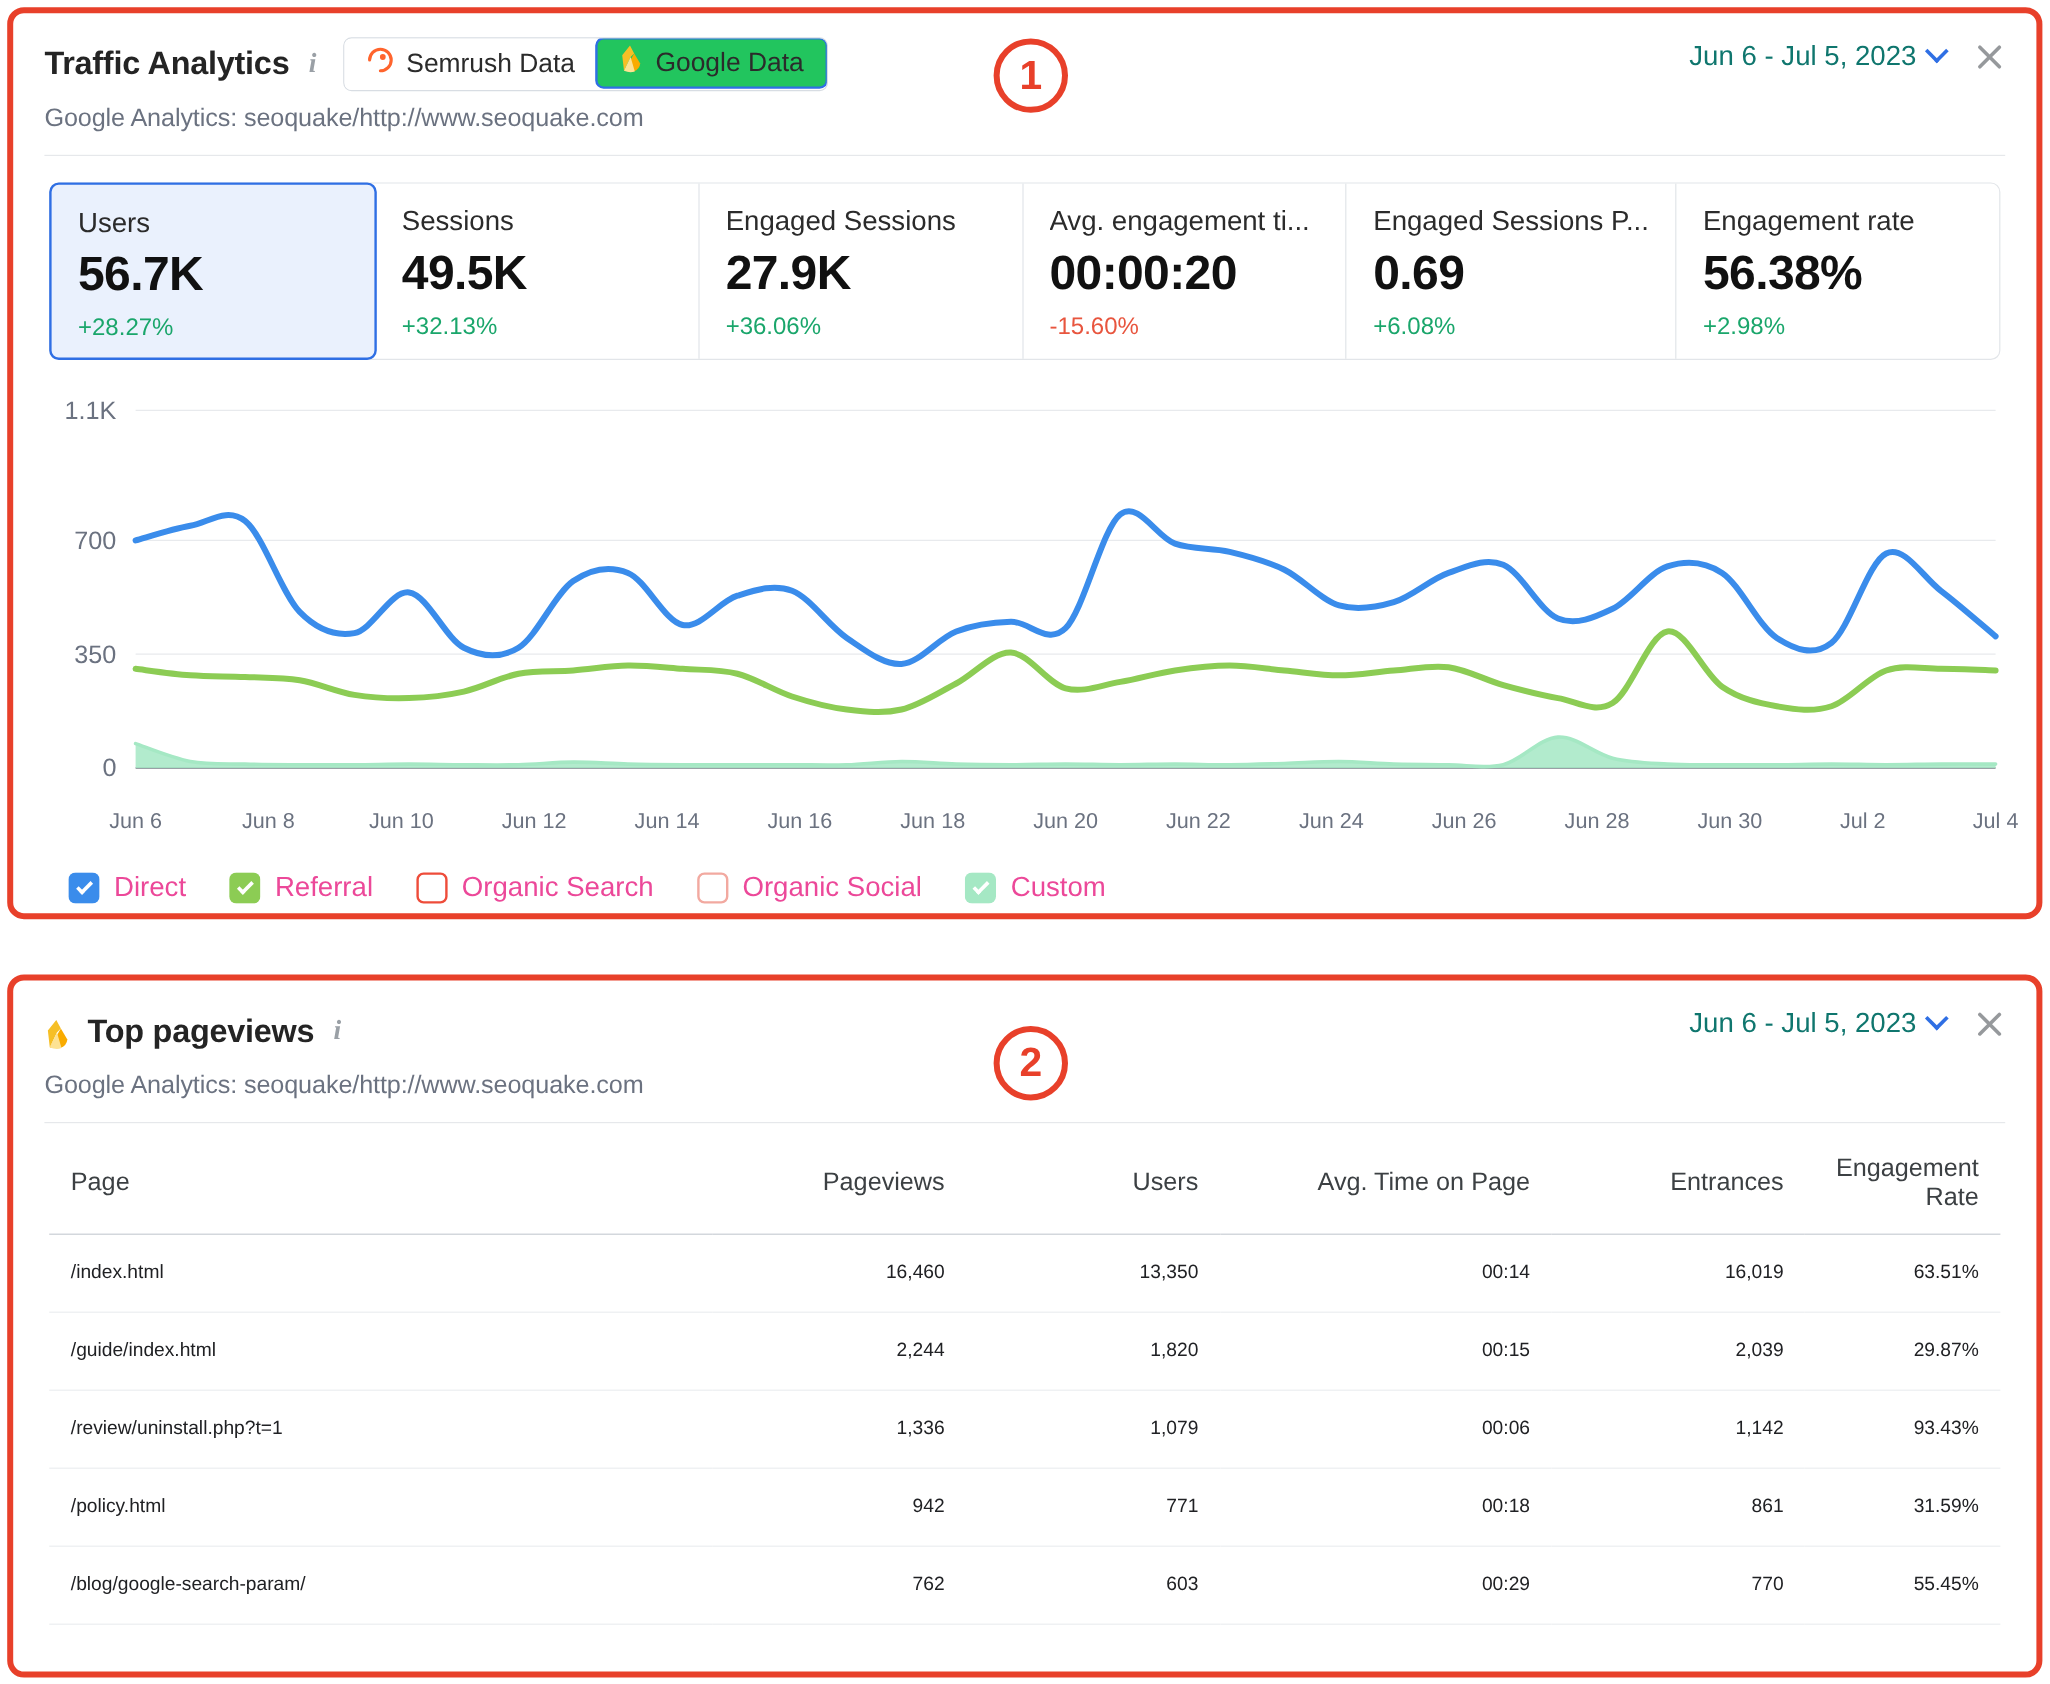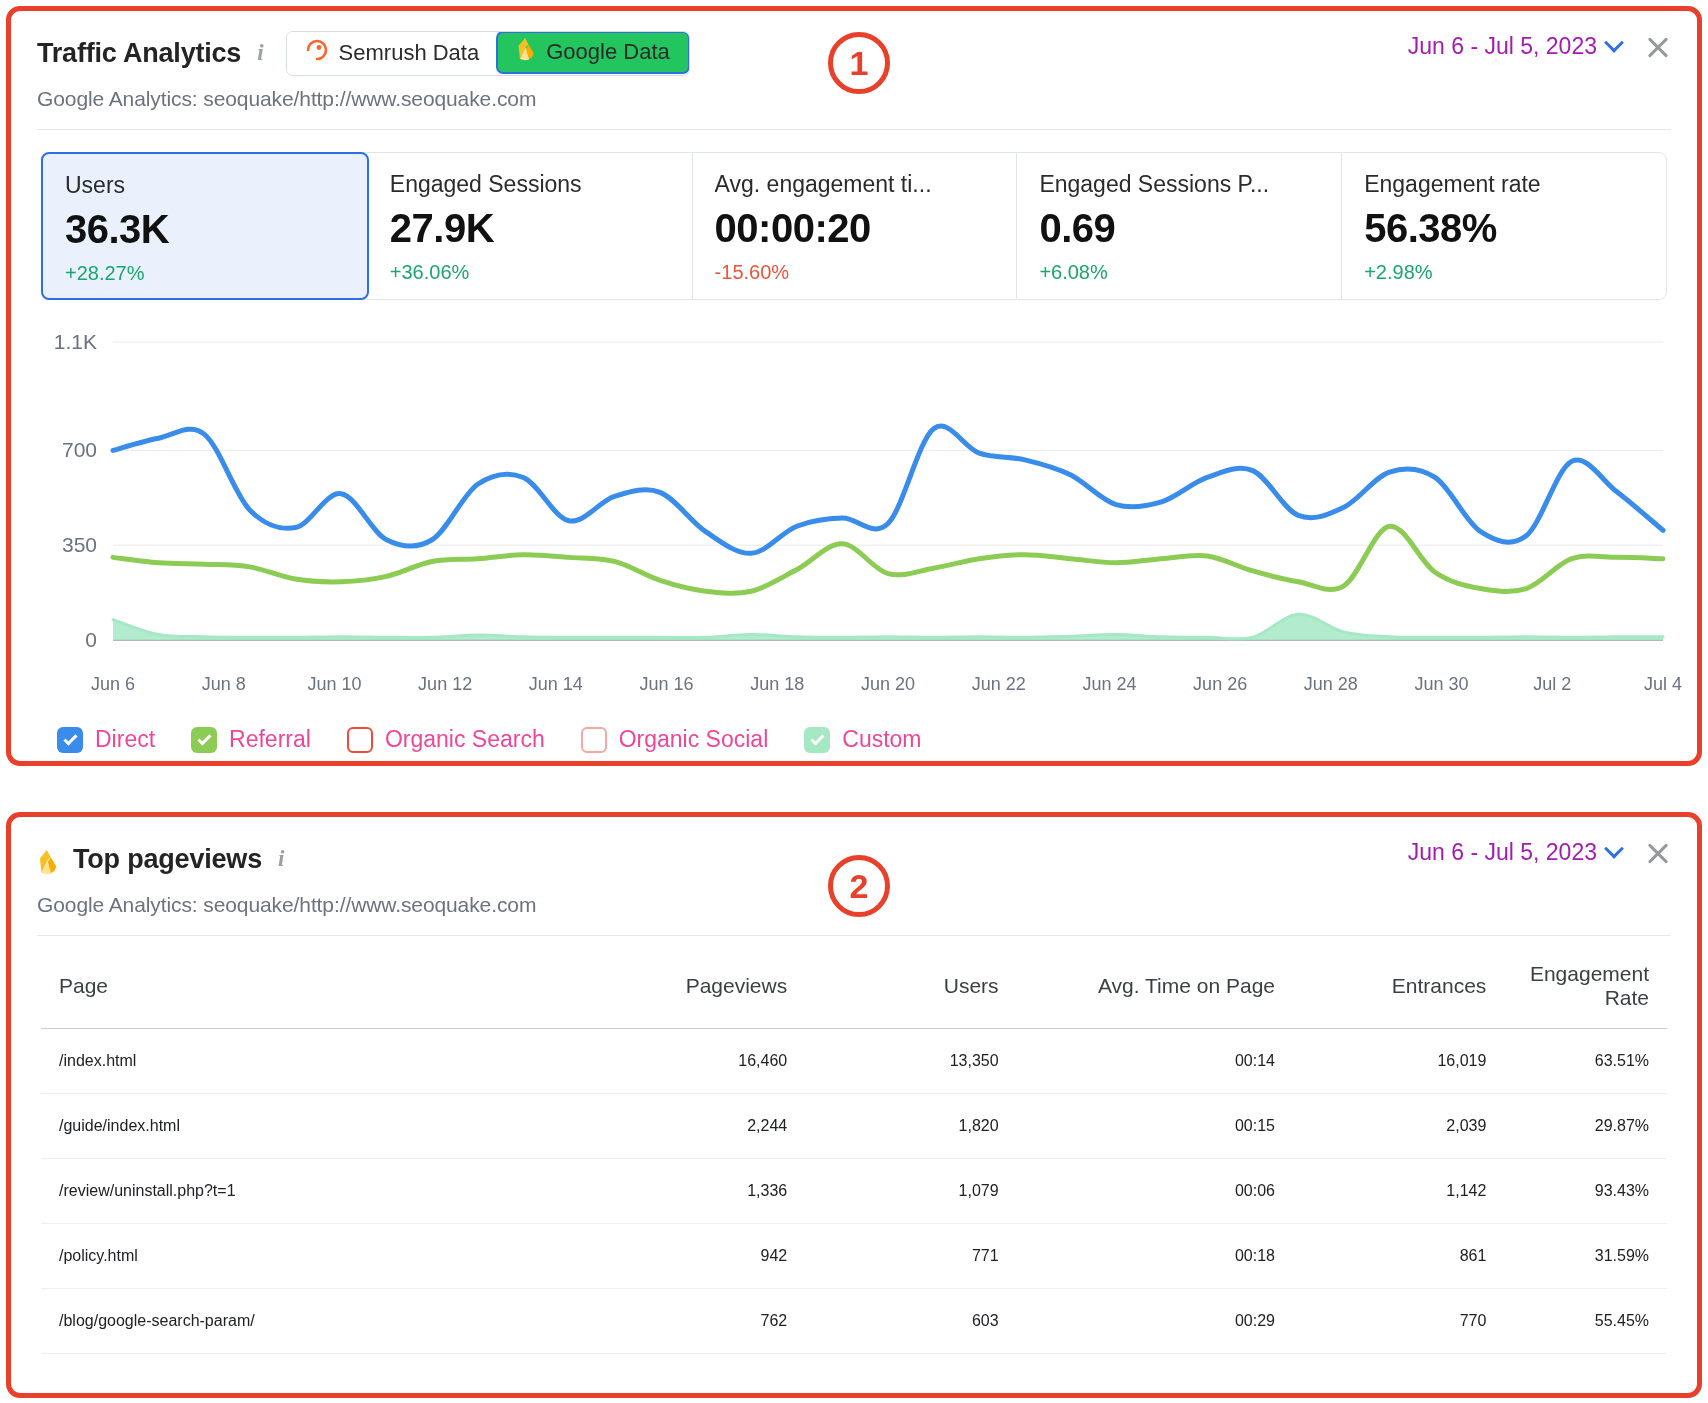--- a/index.html
+++ b/index.html
@@ -97,21 +97,21 @@
     margin: -1px;
   }
 
   
   .head-right {
     position: absolute;
     right: 26px; top: 22px;
     display: flex; align-items: center; gap: 24px;
   }
   .date-range {
-    color: #a21caf;
+    color: #0f766e;
     font-size: 23px;
     display: flex; align-items: center; gap: 10px;
     cursor: pointer;
     white-space: nowrap;
   }
   .chev { width: 14px; height: 14px; border-right: 3px solid #2f6fe4; border-bottom: 3px solid #2f6fe4;
           transform: rotate(45deg) translate(-3px,-3px); }
   .close-x {
     width: 26px; height: 26px; position: relative; cursor: pointer; opacity: .65;
   }
@@ -256,22 +256,27 @@
         <div class="close-x"></div>
       </div>
 
       <div class="source-line">Google Analytics: seoquake/http://www.seoquake.com</div>
       <div class="divider"></div>
     </div>
 
     <div class="metrics" id="metrics-row">
         <div class="metric selected">
           <div class="metric-label">Users</div>
-          <div class="metric-value">36.3K</div>
+          <div class="metric-value">56.7K</div>
           <div class="metric-delta delta-up">+28.27%</div>
+        </div>
+        <div class="metric">
+          <div class="metric-label">Sessions</div>
+          <div class="metric-value">49.5K</div>
+          <div class="metric-delta delta-up">+32.13%</div>
         </div>
         <div class="metric">
           <div class="metric-label">Engaged Sessions</div>
           <div class="metric-value">27.9K</div>
           <div class="metric-delta delta-up">+36.06%</div>
         </div>
         <div class="metric">
           <div class="metric-label">Avg. engagement ti...</div>
           <div class="metric-value">00:00:20</div>
           <div class="metric-delta delta-down">-15.60%</div>

